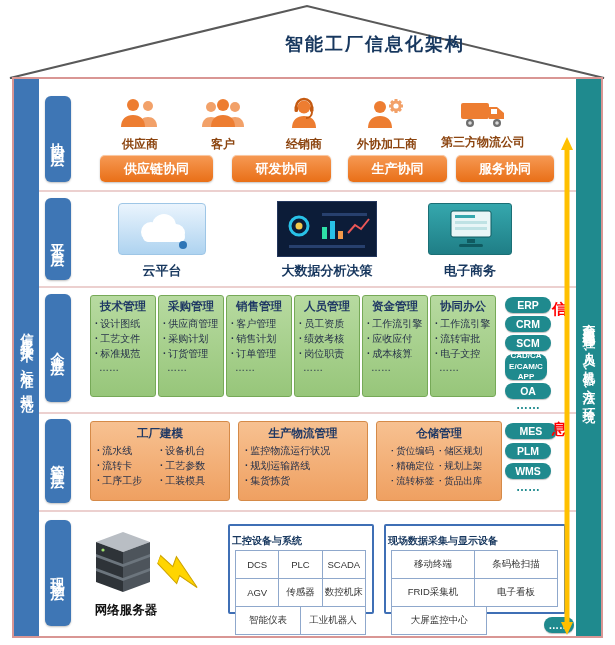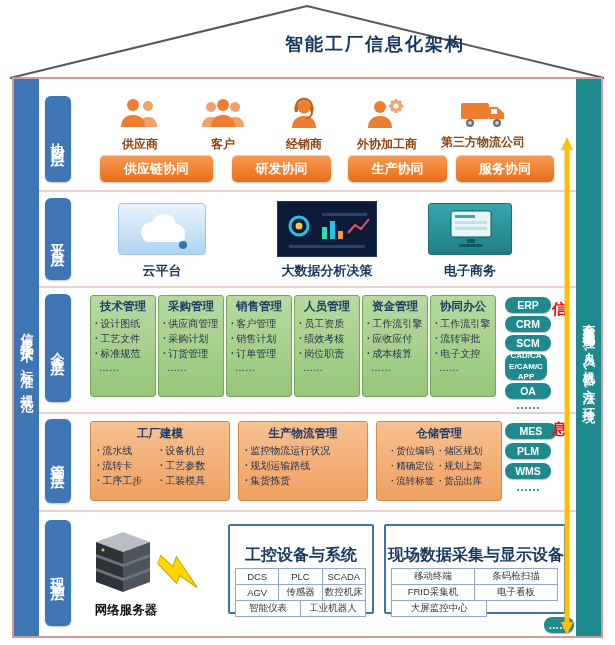--- a/index.html
+++ b/index.html
@@ -23,23 +23,23 @@
   .obox{background:linear-gradient(#f7c191,#efa061);border:1px solid #d58a48;border-radius:3px;padding:4px 6px}
   .gbox h4,.obox h4{font-size:11.5px;color:#1f3864;text-align:center;font-weight:bold;margin-bottom:2px;white-space:nowrap}
   .itm{font-size:10px;color:#26314a;line-height:15px;white-space:nowrap}
   .itm::before{content:"·";font-weight:bold;margin-right:2px}
   .more{font-size:10px;color:#26314a;line-height:14px;padding-left:4px}
   .tight .itm{font-size:9.5px}
   .cols2{display:grid;grid-template-columns:1fr 1fr}
   .chip{background:#1f8a8e;color:#fff;font-weight:bold;font-size:10.5px;border-radius:8px;display:flex;align-items:center;justify-content:center;box-shadow:0 1px 1px rgba(0,0,0,.25)}
   .chip.small{font-size:8px;line-height:1.3;word-break:break-all;padding:0 3px;text-align:center}
   .fbox{background:#fff;border:2px solid #3f6fb5;border-radius:2px}
-  .fbox h4{font-size:16px;color:#17375e;text-align:center;font-weight:bold;margin:19px 2px 3px;white-space:nowrap}
+  .fbox h4{font-size:10px;color:#17375e;font-weight:bold;margin:8px 2px 3px;white-space:nowrap}
   .cellrow{display:flex;margin:0 6px}
-  .cell{border:1px solid #8fa8cc;font-size:9.5px;color:#333;height:17px;flex:1;display:flex;align-items:center;justify-content:center;margin:-1px 0 0 -1px;white-space:nowrap;background:#fff}
+  .cell{border:1px solid #8fa8cc;font-size:9.5px;color:#333;height:29px;flex:1;display:flex;align-items:center;justify-content:center;margin:-1px 0 0 -1px;white-space:nowrap;background:#fff}
   .redchar{color:#ff0000;font-weight:bold;font-size:15px}
 </style>
 </head>
 <body>
 
 <div id="canvas">
 
   <svg class="abs" style="left:0;top:0" width="615" height="80" viewBox="0 0 615 80">
     <polygon points="10,78 307,6 604,78" fill="#ffffff" stroke="#595959" stroke-width="2"></polygon>
   </svg>

